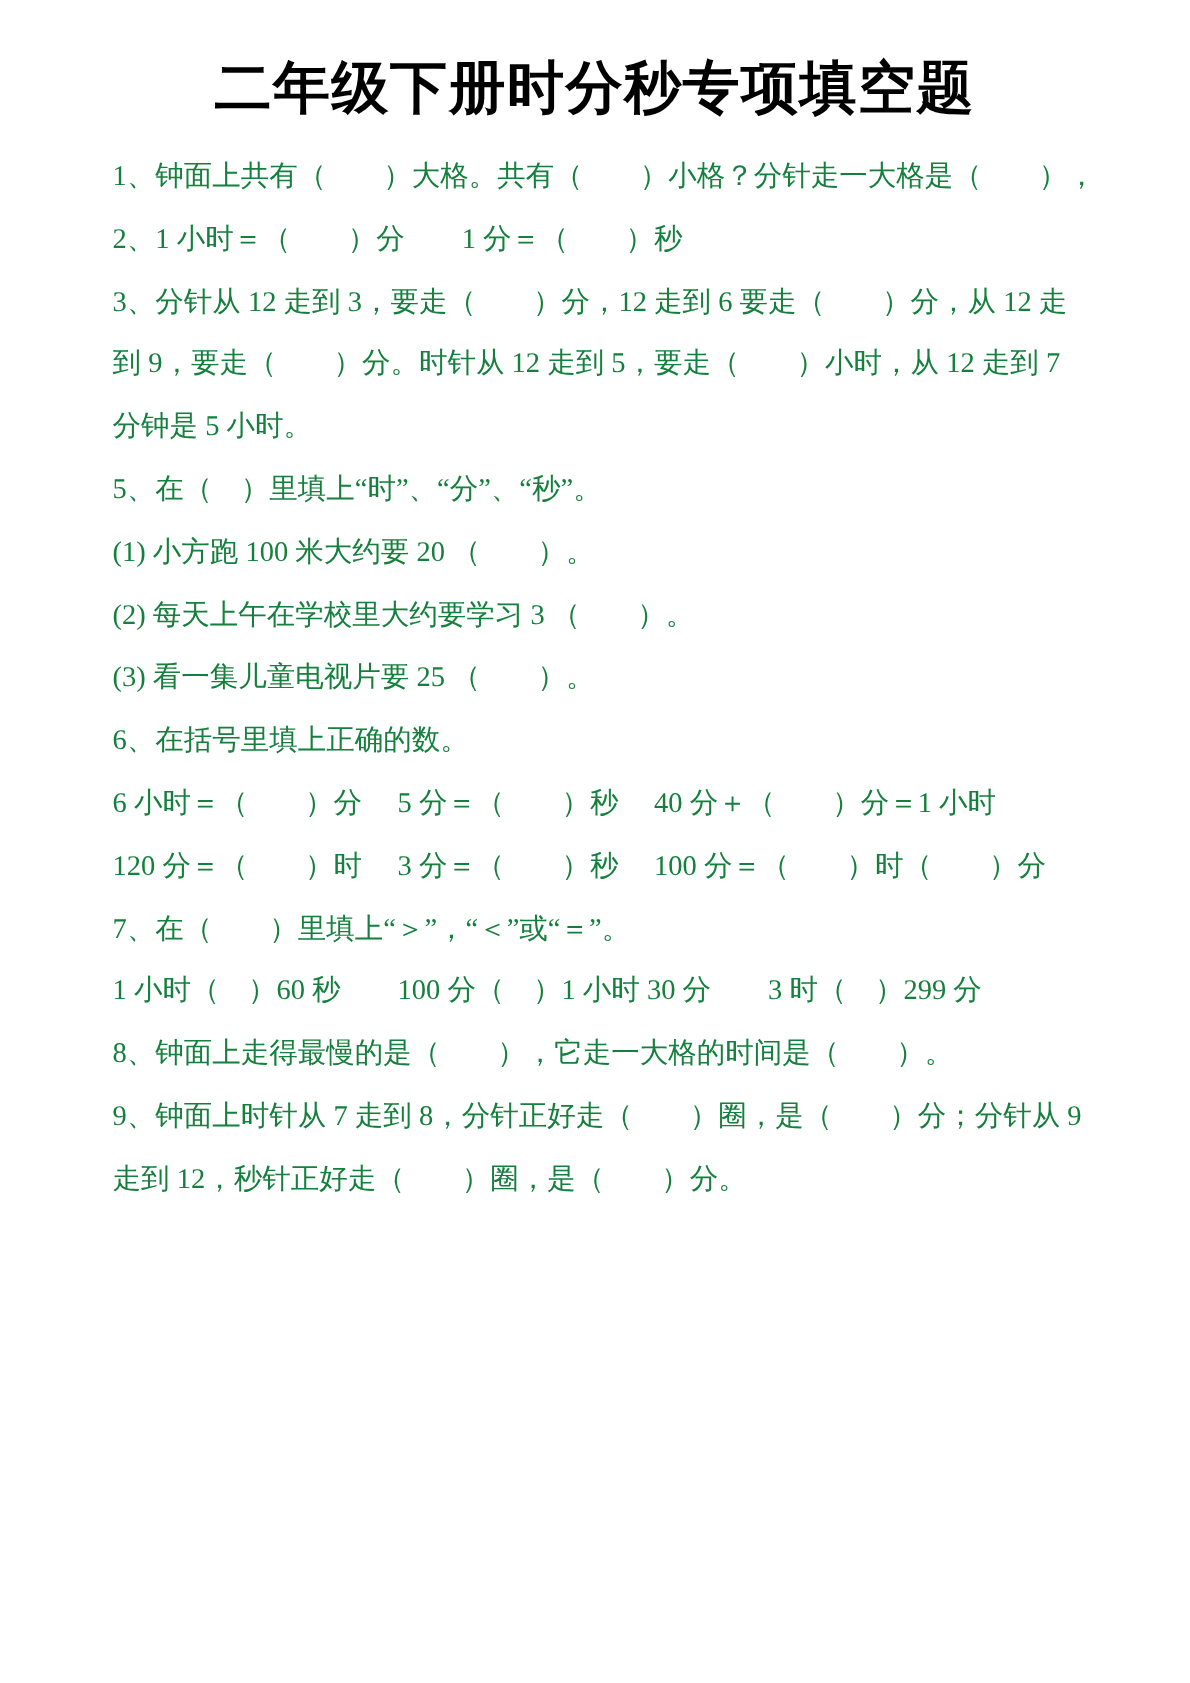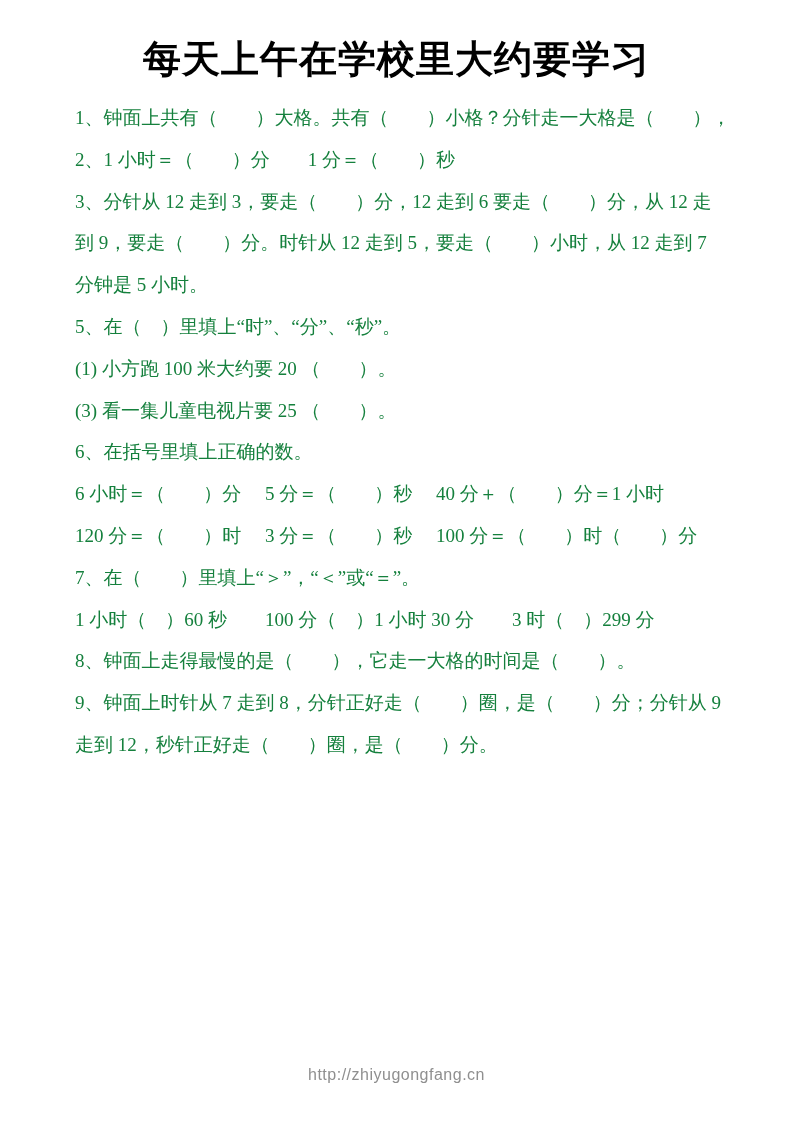--- a/index.html
+++ b/index.html
@@ -54,36 +54,36 @@
     line-height: 22px;
     color: #8f8f8f;
     letter-spacing: 0.5px;
   }
 </style>
 </head>
 <body>
 
 <div class="page">
 
-  <div class="title">每天上午在学校里大约要学习</div>
+  <div class="title">二年级下册时分秒专项填空题</div>
 
   <div class="content">
     <div class="line">1、钟面上共有（　　）大格。共有（　　）小格？分针走一大格是（　　），</div>
     <div class="line">2、1 小时＝（　　）分　　1 分＝（　　）秒</div>
     <div class="line">3、分针从 12 走到 3，要走（　　）分，12 走到 6 要走（　　）分，从 12 走</div>
     <div class="line">到 9，要走（　　）分。时针从 12 走到 5，要走（　　）小时，从 12 走到 7</div>
     <div class="line">分钟是 5 小时。</div>
     <div class="line">5、在（　）里填上“时”、“分”、“秒”。</div>
     <div class="line">(1)  小方跑 100 米大约要 20 （　　）。</div>
+    <div class="line">(2)  每天上午在学校里大约要学习 3 （　　）。</div>
     <div class="line">(3)  看一集儿童电视片要 25 （　　）。</div>
     <div class="line">6、在括号里填上正确的数。</div>
     <div class="line">6 小时＝（　　）分　 5 分＝（　　）秒　 40 分＋（　　）分＝1 小时</div>
     <div class="line">120 分＝（　　）时　 3 分＝（　　）秒　 100 分＝（　　）时（　　）分</div>
     <div class="line">7、在（　　）里填上“＞”，“＜”或“＝”。</div>
     <div class="line">1 小时（　）60 秒　　100 分（　）1 小时 30 分　　3 时（　）299 分</div>
     <div class="line">8、钟面上走得最慢的是（　　），它走一大格的时间是（　　）。</div>
     <div class="line">9、钟面上时针从 7 走到 8，分针正好走（　　）圈，是（　　）分；分针从 9</div>
     <div class="line">走到 12，秒针正好走（　　）圈，是（　　）分。</div>
   </div>
 
-  <div class="footer">http://zhiyugongfang.cn</div>
 
 </div>
 
 </body></html>

